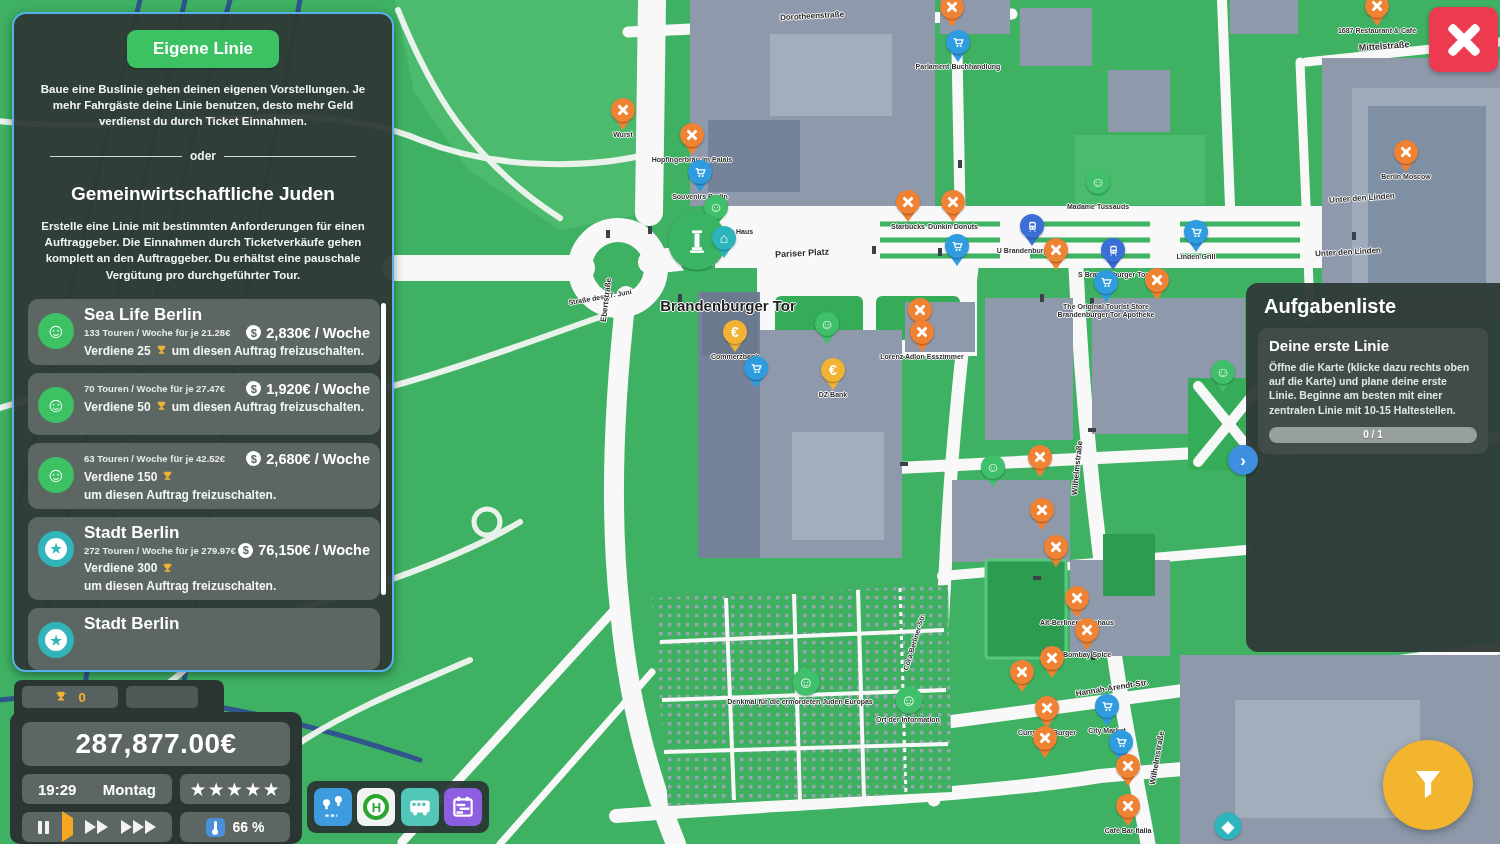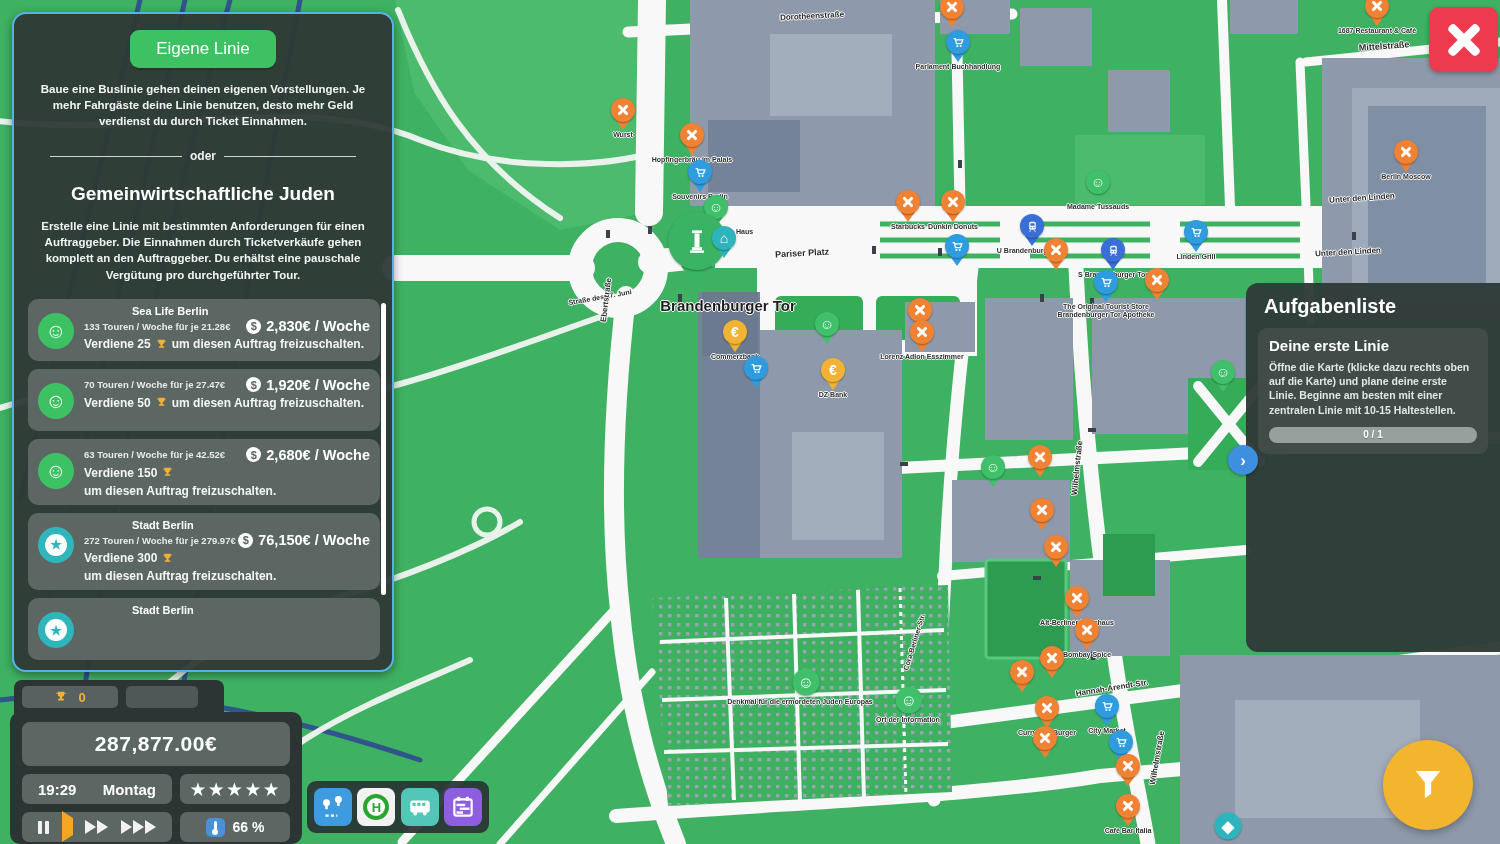--- a/index.html
+++ b/index.html
@@ -27,55 +27,55 @@
   .cutlery i:first-child{transform:translate(-50%,-50%) rotate(45deg);}
   .cutlery i:last-child{transform:translate(-50%,-50%) rotate(-45deg);}
   .street{position:absolute;z-index:2;transform:translate(-50%,-50%);font-weight:700;color:#2b2b2b;white-space:nowrap;
     text-shadow:1px 0 0 #fff,-1px 0 0 #fff,0 1px 0 #fff,0 -1px 0 #fff;}
 
   
   .left-panel{position:absolute;left:12px;top:12px;width:382px;height:660px;z-index:10;
     background:rgba(46,57,54,.95);border:2px solid #56b0ea;border-radius:14px;
     box-shadow:0 3px 10px rgba(0,0,0,.4);color:#fff;padding:14px 0 0 0;overflow:hidden;}
   .btn-own{display:block;margin:2px auto 0;background:#3cc163;color:#fff;border:none;border-radius:9px;
-    padding:9px 26px;font-size:17px;font-weight:400;cursor:pointer;box-shadow:0 2px 0 rgba(0,0,0,.15);}
+    padding:9px 26px;font-size:17px;font-weight:700;cursor:pointer;box-shadow:0 2px 0 rgba(0,0,0,.15);}
   .lp-text{margin:13px 20px 0;font-size:11.5px;font-weight:700;text-align:center;line-height:1.4;color:#f2f4f3;}
   .divider{display:flex;align-items:center;gap:8px;margin:20px 36px;}
   .divider:before,.divider:after{content:"";flex:1;height:1px;background:#cfd6d3;}
   .divider span{font-size:12px;font-weight:700;color:#eef1ef;}
   .lp-h2{margin:2px 14px 0;text-align:center;font-size:19px;font-weight:700;}
   .contracts{margin:16px 12px 0 14px;position:relative;height:312px;}
   .contract{position:relative;background:#5c6663;border-radius:10px;margin-bottom:8px;min-height:62px;
     padding:7px 10px 7px 56px;cursor:pointer;}
   .c-icon{position:absolute;left:10px;top:14px;width:36px;height:36px;border-radius:50%;background:#3cc163;
     color:#fff;display:flex;align-items:center;justify-content:center;font-size:21px;font-weight:700;}
   .c-icon.city{background:#2fb5ba;}
   .c-icon.city .inner{width:22px;height:22px;border-radius:50%;background:#fff;color:#2fb5ba;font-size:13px;
     display:flex;align-items:center;justify-content:center;}
-  .c-name{font-size:11px;font-weight:700;line-height:1.05;margin-left:48px;}
+  .c-name{font-size:17px;font-weight:700;line-height:1.05;}
   .c-mid{display:flex;justify-content:space-between;align-items:center;margin-top:1px;}
   .c-details{font-size:9.5px;font-weight:700;color:#e8ebe9;}
   .c-pay{display:flex;align-items:center;gap:5px;font-size:14.5px;font-weight:700;}
   .coin{width:15px;height:15px;border-radius:50%;background:#fff;color:#5c6663;font-size:11px;font-weight:800;
     display:inline-flex;align-items:center;justify-content:center;}
   .c-unlock{margin-top:3px;font-size:12px;font-weight:700;color:#f4f6f5;display:flex;align-items:center;gap:4px;flex-wrap:wrap;}
   .scrollbar{position:absolute;right:-6px;top:4px;width:5px;height:292px;background:#fff;border-radius:3px;}
 
   
   .hud{position:absolute;left:10px;top:680px;width:292px;height:164px;z-index:10;}
   .badges-bar{position:absolute;left:4px;top:0;width:210px;height:34px;background:#2b3534;border-radius:8px 8px 0 0;
     display:flex;align-items:center;gap:8px;padding:0 8px;}
   .badge-pill{height:22px;background:#57615f;border-radius:5px;display:flex;align-items:center;justify-content:center;
     gap:10px;color:#f2b233;font-size:13px;font-weight:800;}
   .badge-pill.one{width:96px;}
   .badge-pill.two{width:72px;background:#4e5856;}
   .hud-main{position:absolute;left:0;top:32px;width:292px;height:132px;background:#2b3534;border-radius:10px;
     padding:10px 12px;}
   .money-box{height:44px;background:#5c6663;border-radius:8px;display:flex;align-items:center;justify-content:center;
-    color:#fff;font-size:21px;font-weight:800;letter-spacing:.5px;}
+    color:#fff;font-size:28px;font-weight:800;letter-spacing:.5px;}
   .hud-row{display:flex;gap:8px;margin-top:8px;}
   .hud-box{height:30px;background:#5c6663;border-radius:7px;display:flex;align-items:center;color:#fff;font-weight:700;}
   .time-box{width:150px;justify-content:space-between;padding:0 16px;font-size:15px;}
   .stars-box{width:110px;justify-content:center;gap:3px;font-size:16px;letter-spacing:1px;}
   .play-box{width:150px;justify-content:space-around;padding:0 10px;}
   .temp-box{width:110px;justify-content:center;gap:8px;font-size:14px;}
   .icon-pause{display:flex;gap:3px;cursor:pointer;}
   .icon-pause i{width:4px;height:13px;background:#f2f2f2;border-radius:1px;}
   .tri{width:0;height:0;border-top:7px solid transparent;border-bottom:7px solid transparent;border-left:11px solid #f2f2f2;}
   .play-one{cursor:pointer;}

